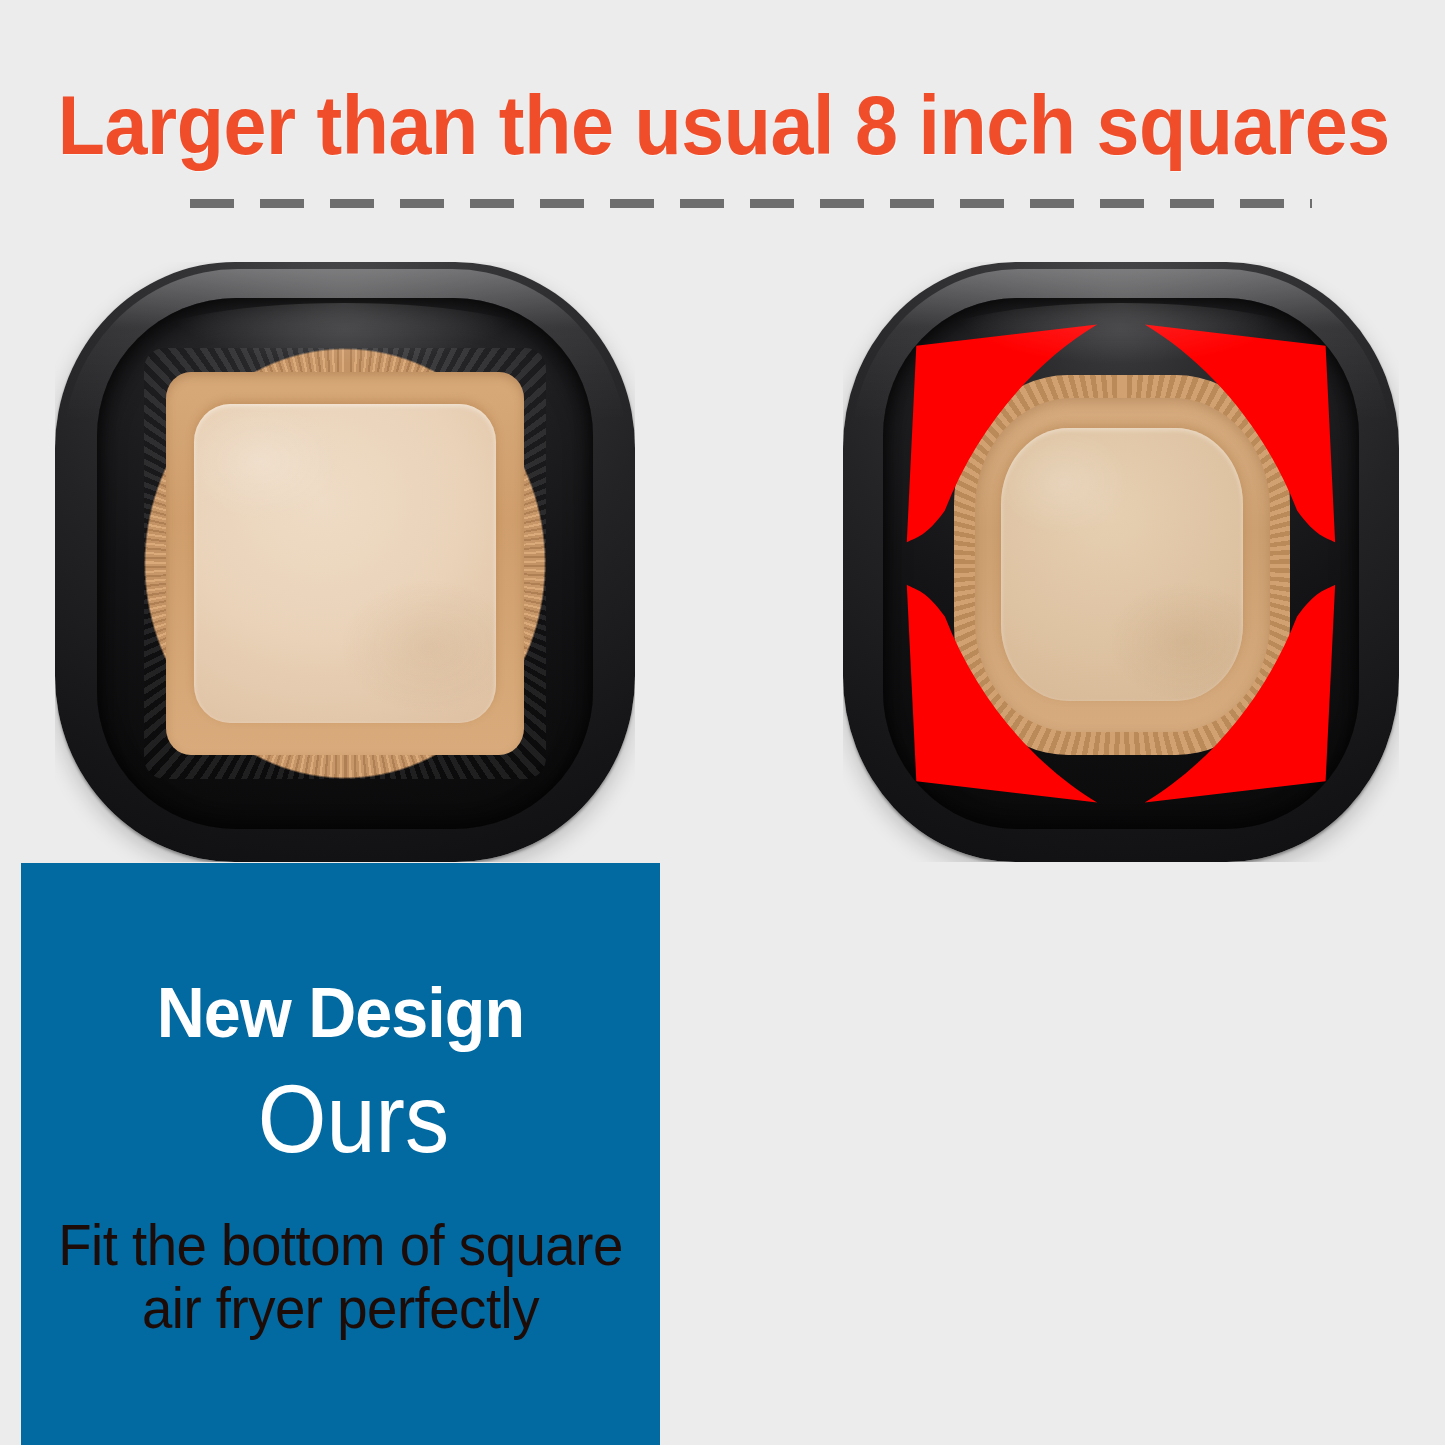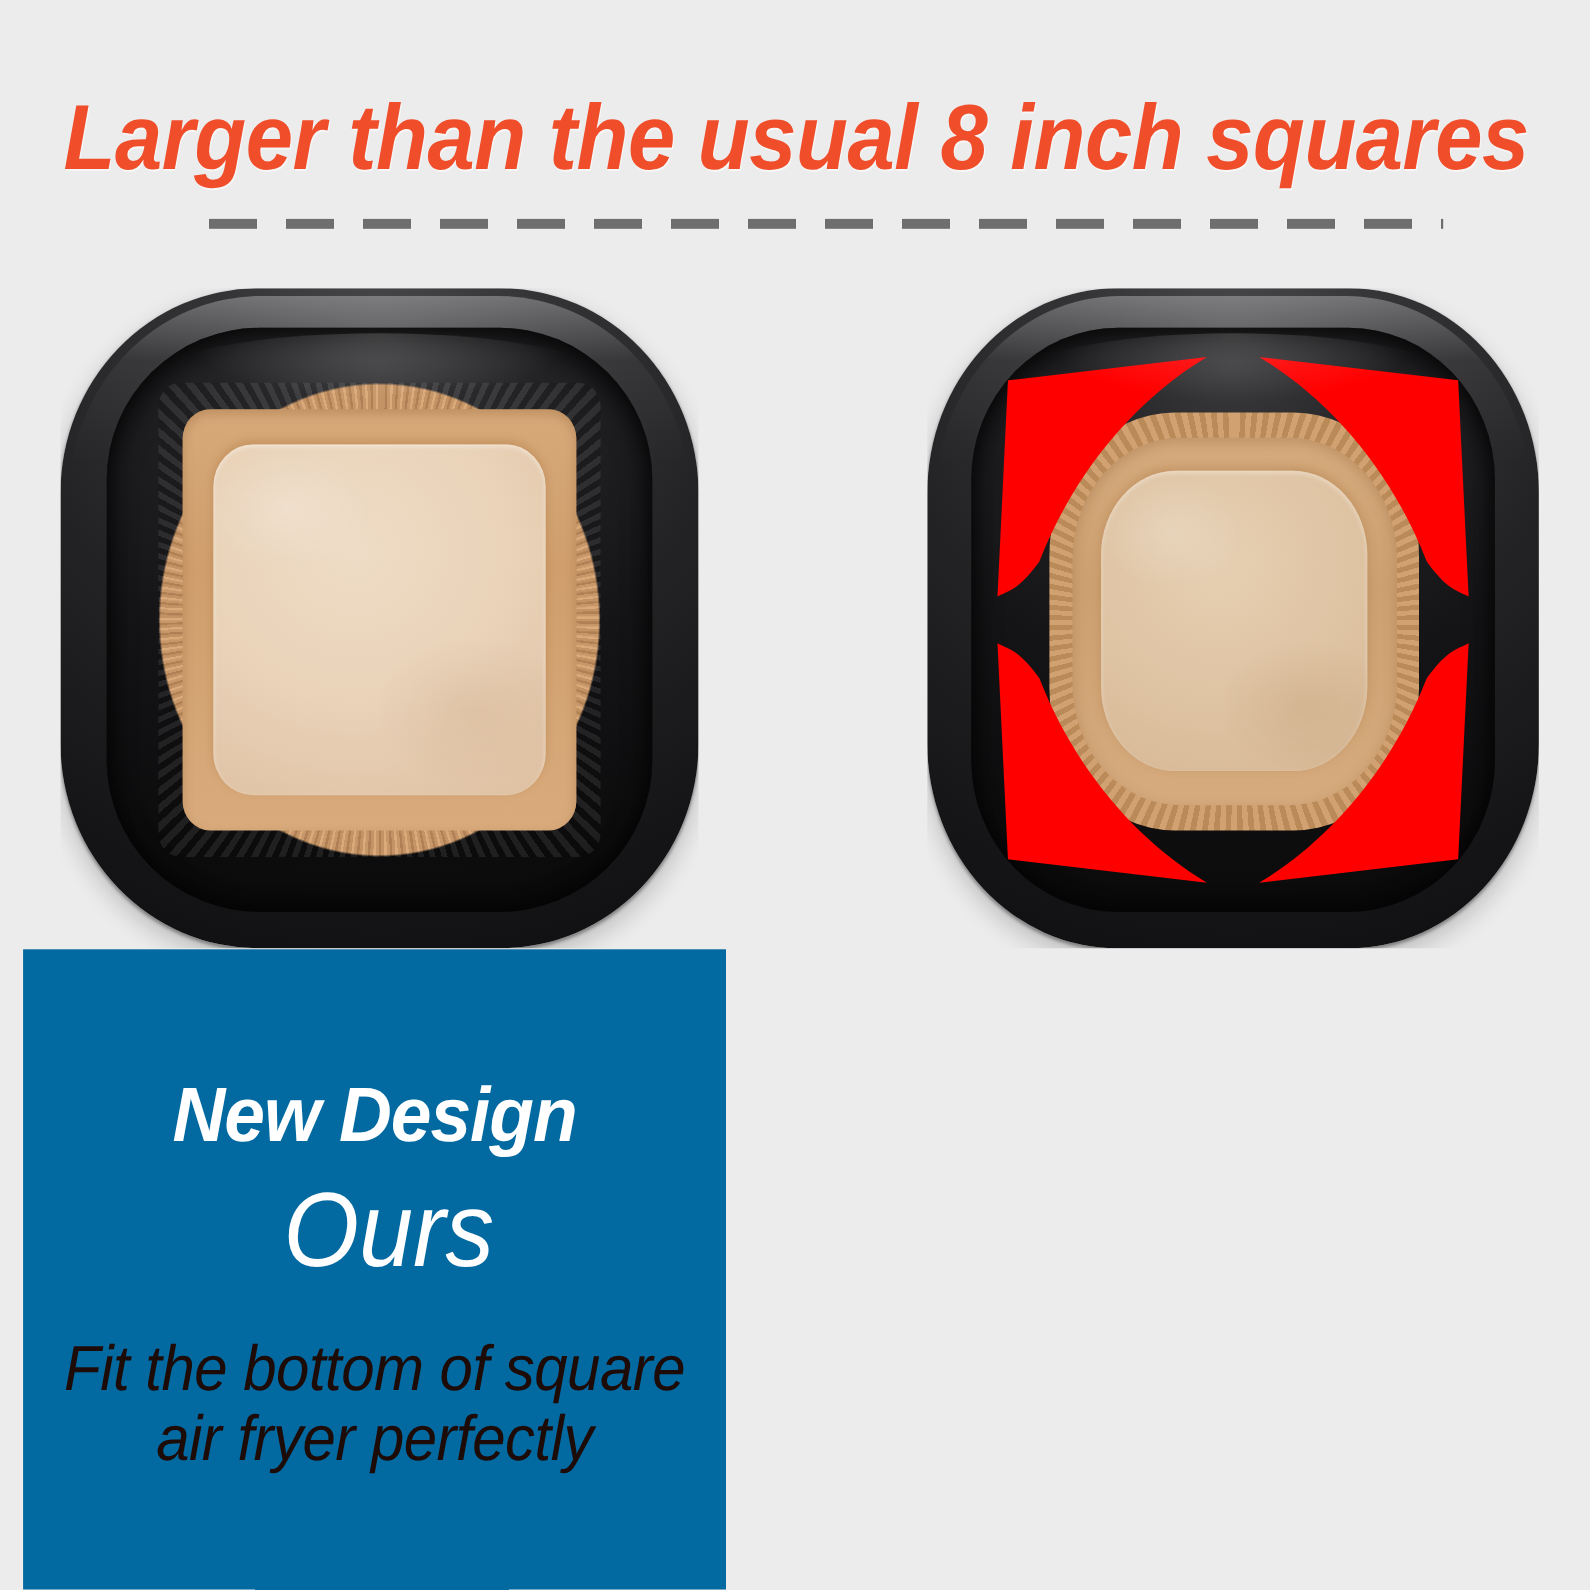--- a/index.html
+++ b/index.html
@@ -3,21 +3,21 @@
 <meta charset="utf-8">
 <style>
   html,body{margin:0;padding:0;}
   body{
     width:1445px;height:1445px;
     background:#ececec;
     font-family:"Liberation Sans", sans-serif;
     overflow:hidden;
     position:relative;
   }
-  #stage{position:absolute;left:0;top:0;width:1445px;height:1445px;font-style:italic;}
+  #stage{position:absolute;left:0;top:0;width:1445px;height:1445px;}
 
   
   .headline{
     position:absolute;left:0;top:82px;width:1445px;
     text-align:center;
     font-family:"Liberation Sans Narrow","Liberation Sans",sans-serif;
     font-weight:bold;
     font-size:84px;
     line-height:86px;
     letter-spacing:-0.5px;

